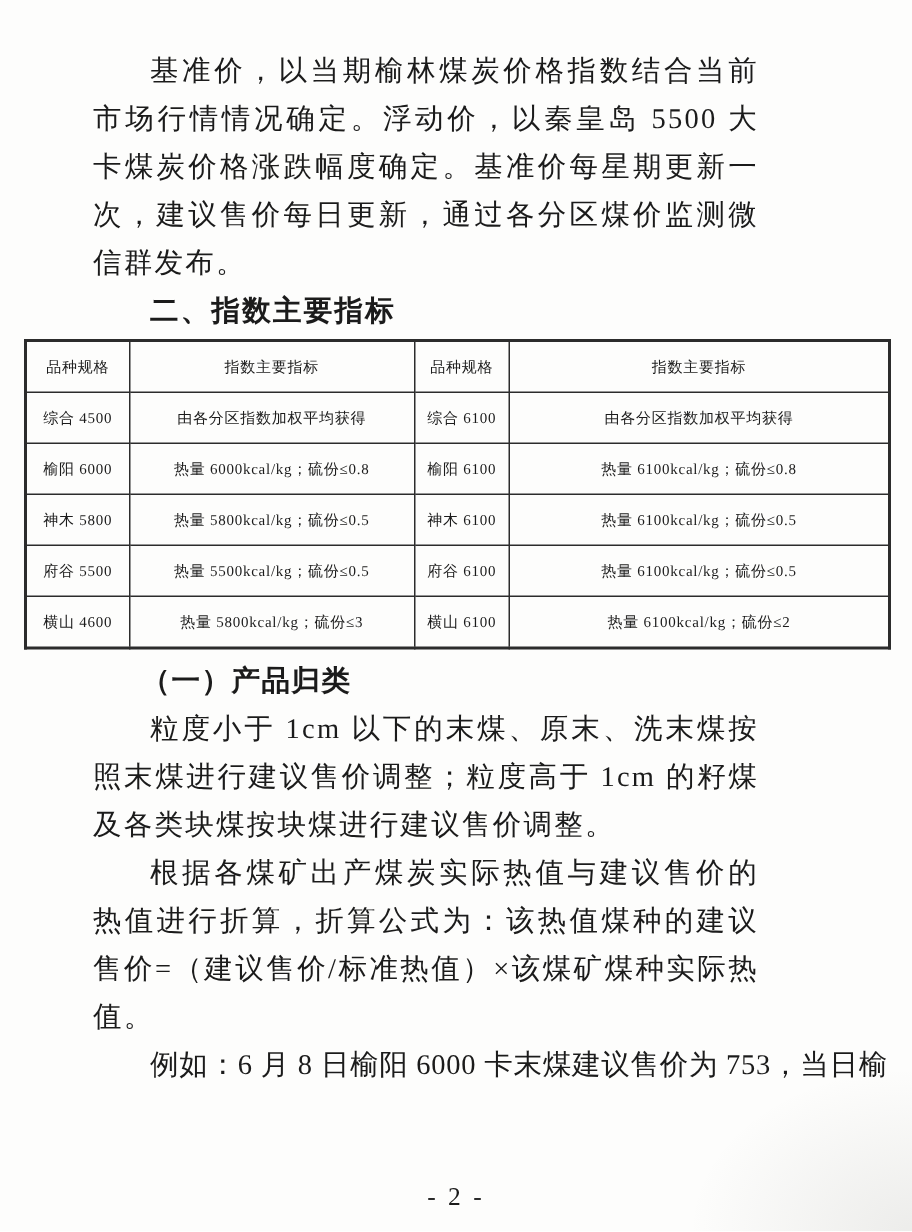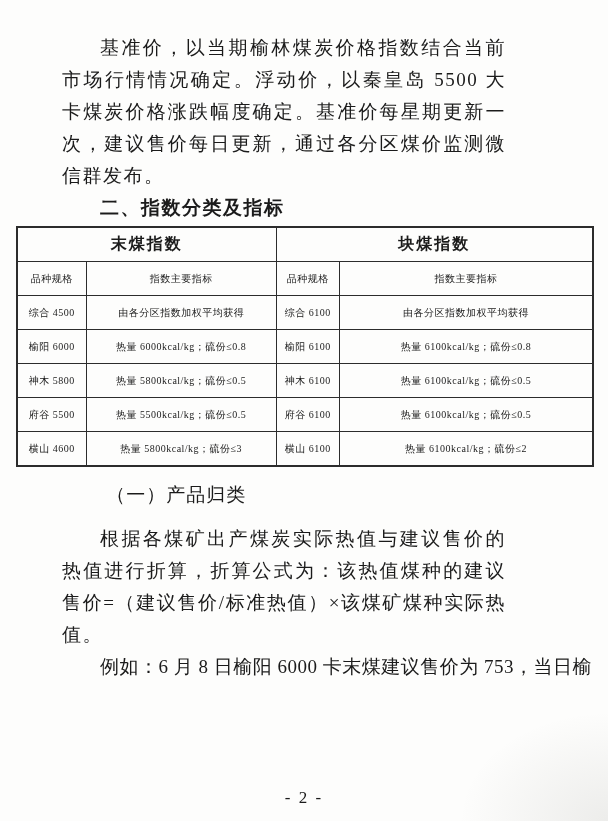--- a/index.html
+++ b/index.html
@@ -34,24 +34,24 @@
   }
   .heading {
     margin: 0;
     font-size: 19px;
     line-height: 32px;
     font-weight: bold;
     letter-spacing: 1.5px;
     text-indent: 2em;
   }
   .sub-heading {
-    margin: 12px;
+    margin: 0;
     font-size: 19px;
     line-height: 32px;
-    font-weight: normal;
+    font-weight: bold;
     letter-spacing: 1px;
     text-indent: 1.7em;
   }
   .table-title {
     margin: 0;
     font-size: 19.5px;
     line-height: 32px;
     font-weight: bold;
     letter-spacing: 2px;
     text-align: center;
@@ -110,35 +110,31 @@
   }
 </style>
 </head>
 <body>
 
 <div class="page">
   <div class="content">
 
     <p class="body-par">基准价，以当期榆林煤炭价格指数结合当前市场行情情况确定。浮动价，以秦皇岛 5500 大卡煤炭价格涨跌幅度确定。基准价每星期更新一次，建议售价每日更新，通过各分区煤价监测微信群发布。</p>
 
-    <p class="heading">二、指数分类及指标</p>
+    <p class="heading">二、指数主要指标</p>
 
 
     <table class="index-table">
       <colgroup>
         <col style="width:12%">
         <col style="width:33%">
         <col style="width:11%">
         <col style="width:44%">
       </colgroup>
       <tbody>
-        <tr>
-          <th colspan="2">末煤指数</th>
-          <th colspan="2">块煤指数</th>
-        </tr>
         <tr>
           <td>品种规格</td>
           <td>指数主要指标</td>
           <td>品种规格</td>
           <td>指数主要指标</td>
         </tr>
         <tr>
           <td>综合 4500</td>
           <td>由各分区指数加权平均获得</td>
           <td>综合 6100</td>
@@ -167,20 +163,21 @@
           <td>热量 5800kcal/kg；硫份≤3</td>
           <td>横山 6100</td>
           <td>热量 6100kcal/kg；硫份≤2</td>
         </tr>
       </tbody>
     </table>
 
 
     <p class="sub-heading">（一）产品归类</p>
 
+    <p class="body-par">粒度小于 1cm 以下的末煤、原末、洗末煤按照末煤进行建议售价调整；粒度高于 1cm 的籽煤及各类块煤按块煤进行建议售价调整。</p>
 
 
     <p class="body-par">根据各煤矿出产煤炭实际热值与建议售价的热值进行折算，折算公式为：该热值煤种的建议售价=（建议售价/标准热值）×该煤矿煤种实际热值。</p>
 
     <p class="example-par">例如：6 月 8 日榆阳 6000 卡末煤建议售价为 753，当日榆</p>
 
   </div>
 
   <div class="footer">- 2 -</div>
   <div class="corner-shade"></div>

